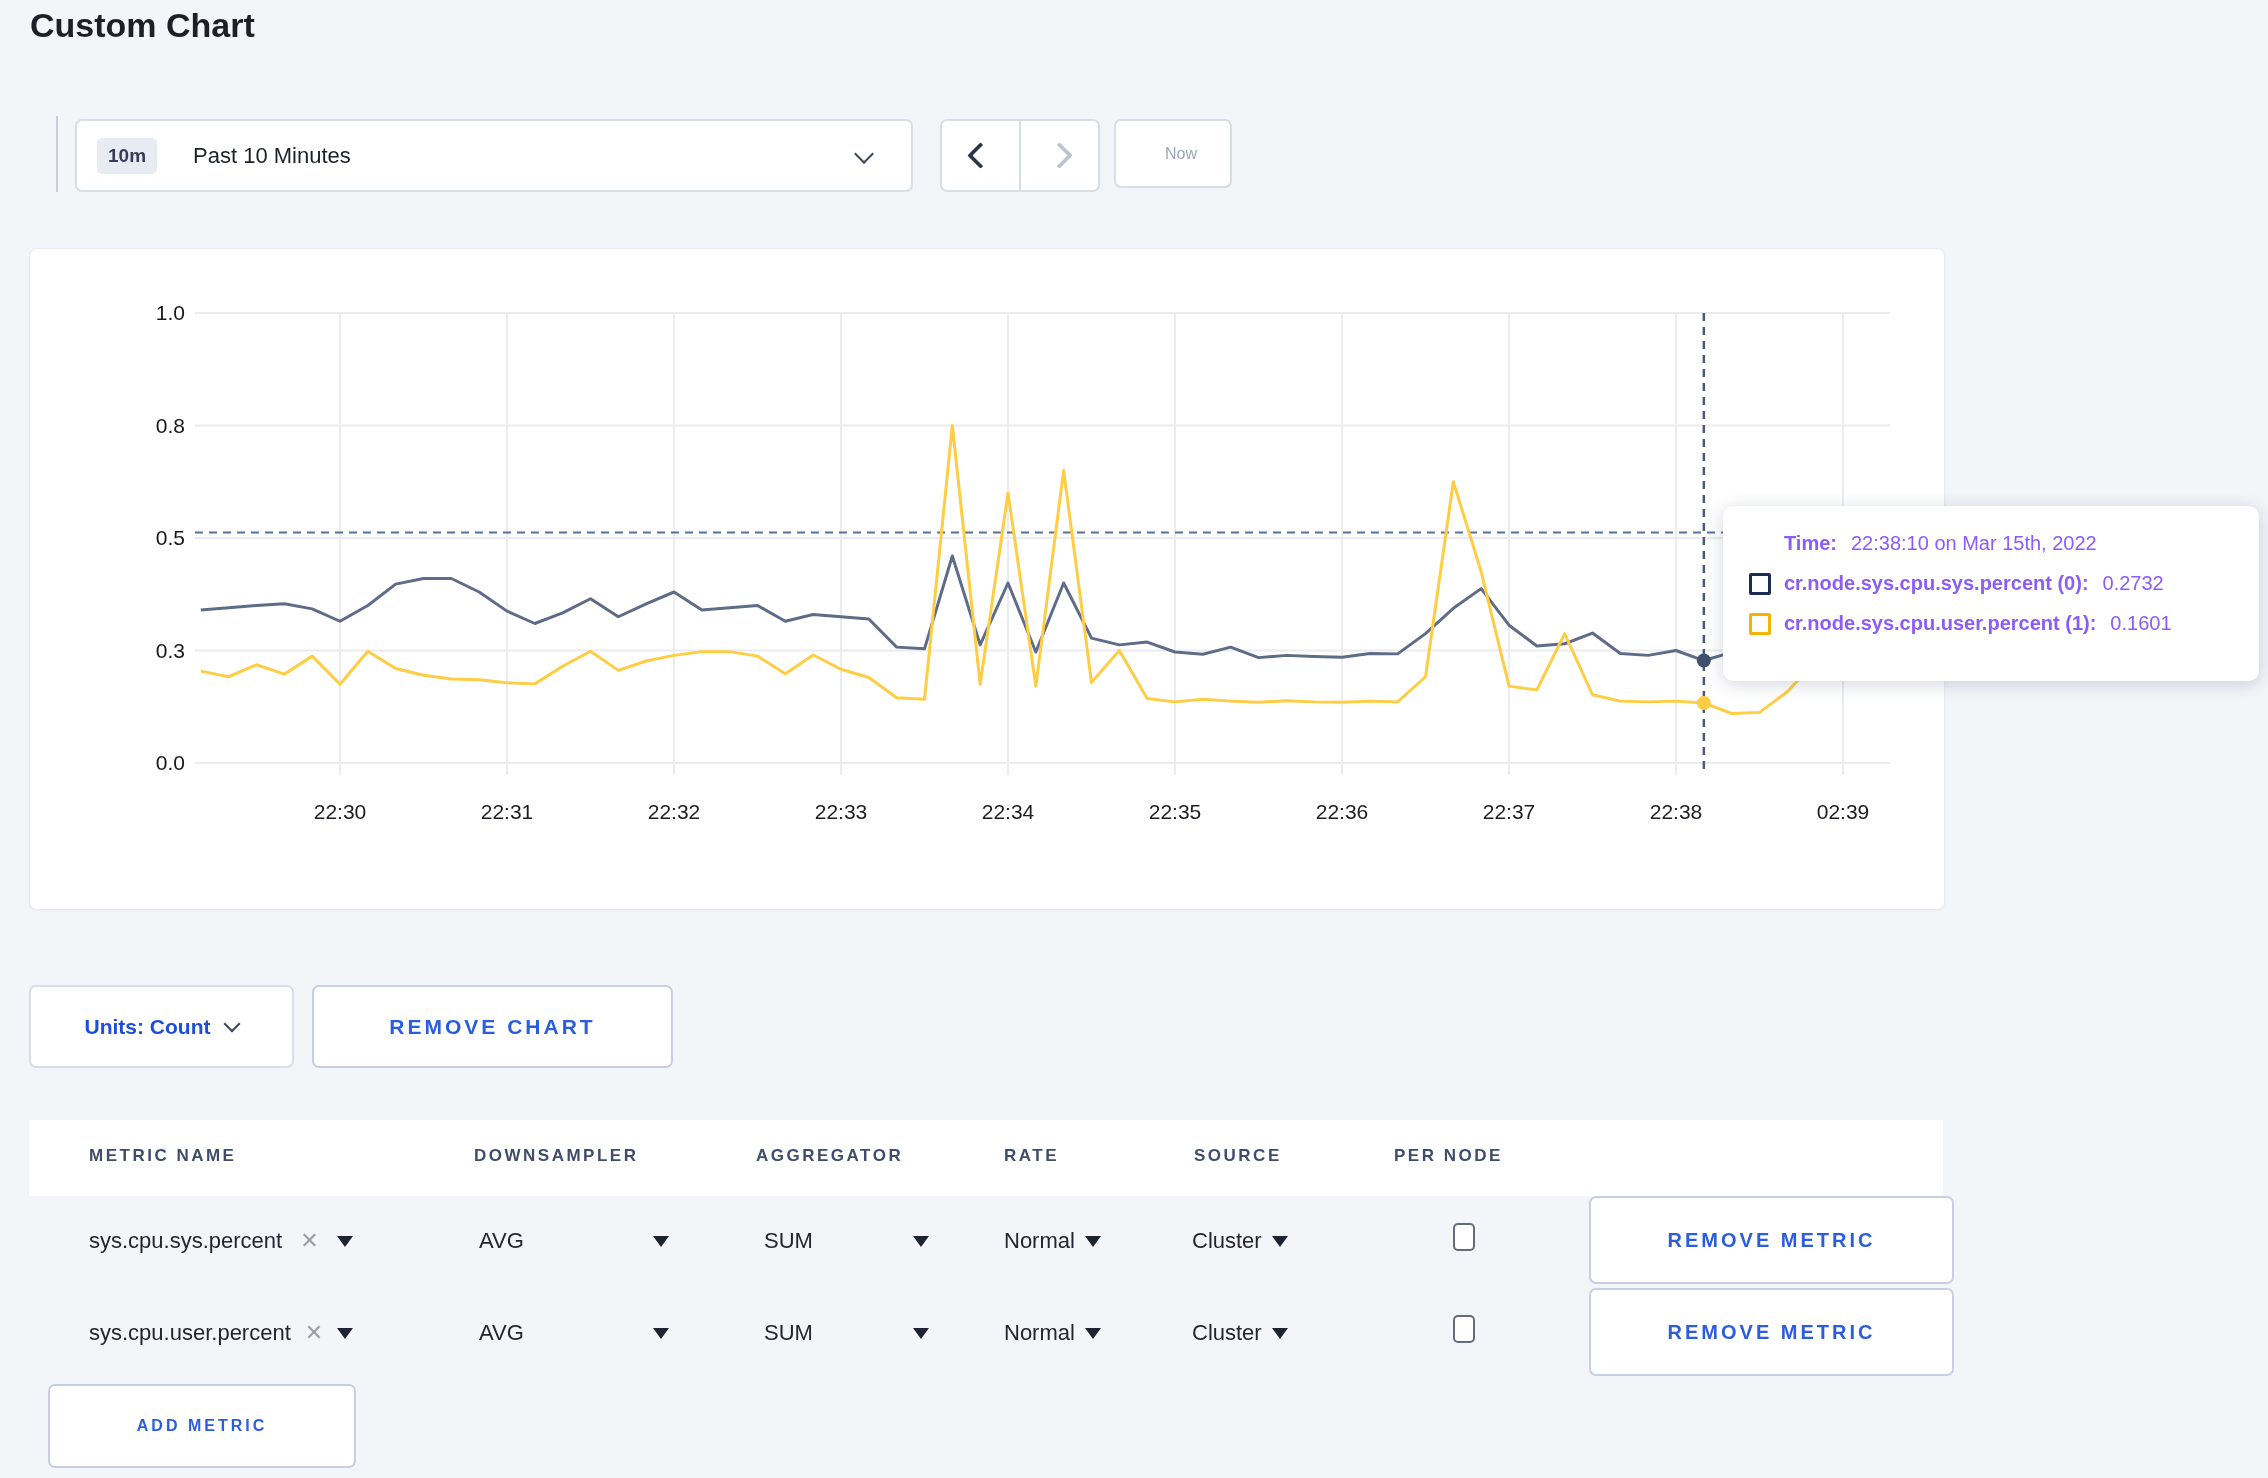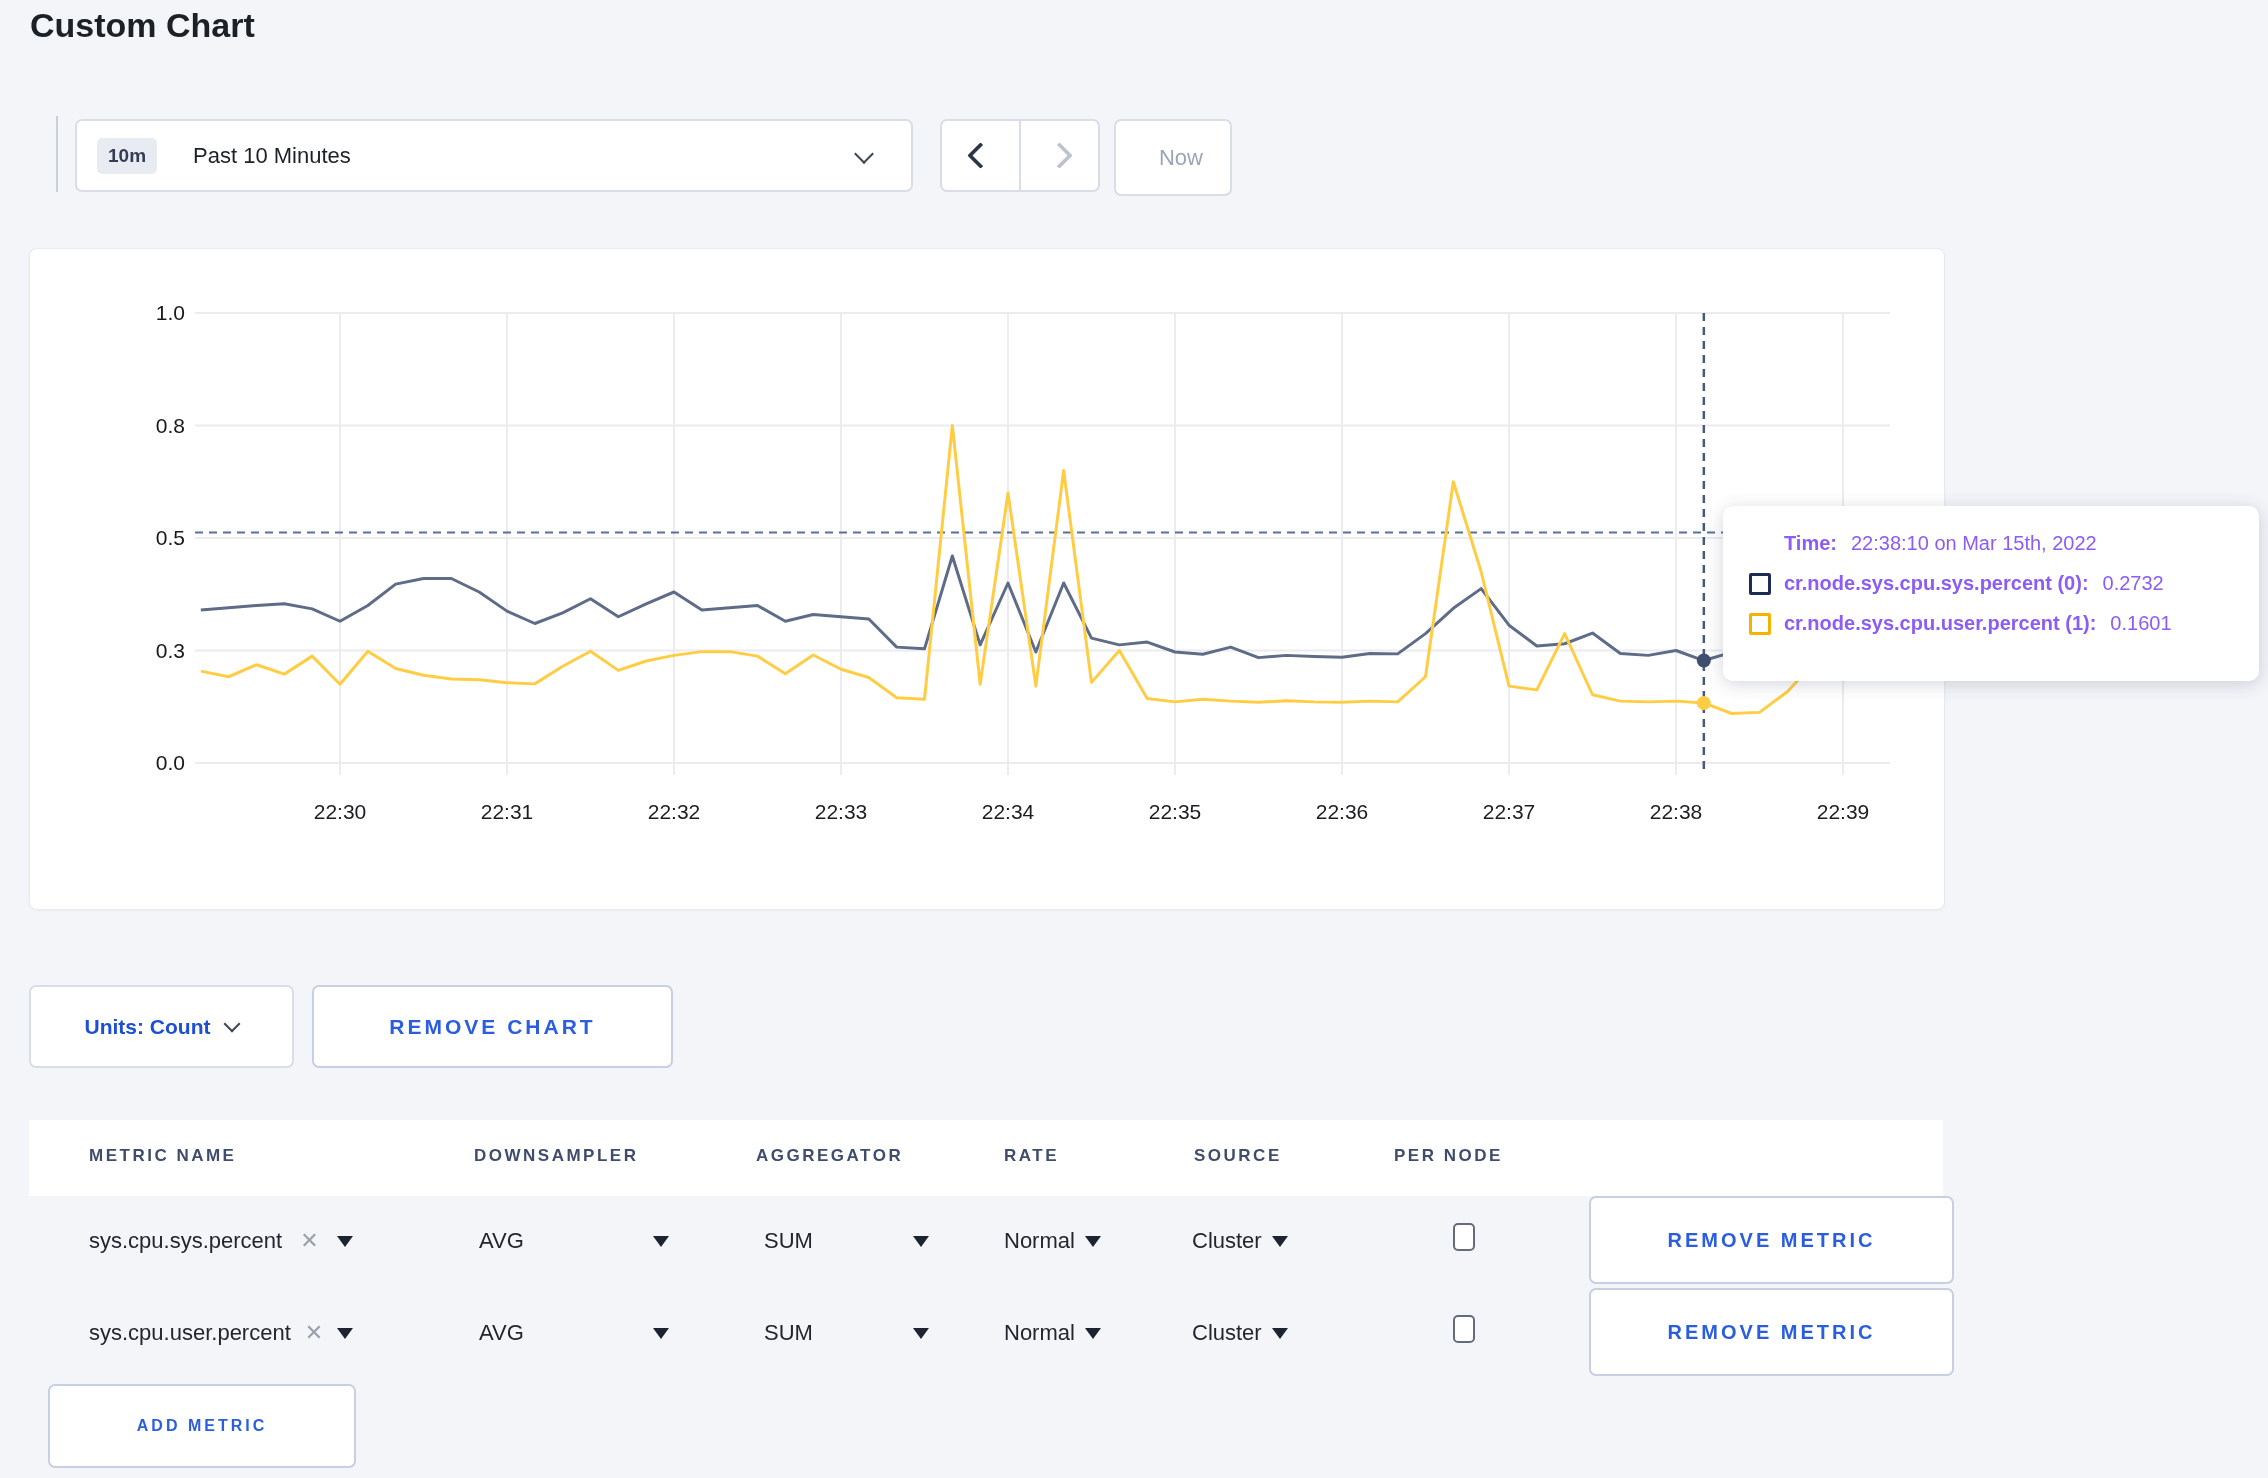--- a/index.html
+++ b/index.html
@@ -16,22 +16,22 @@
   .range-label{margin-left:36px;font-size:22px;color:#1c2127;}
   .chev{display:inline-block;width:12px;height:12px;border-right:2px solid #3f4757;border-bottom:2px solid #3f4757;transform:rotate(45deg);margin-top:-6px;}
   .time-dropdown .chev{position:absolute;right:40px;top:32px;}
 
   .arrow-group{position:absolute;left:940px;top:119px;width:160px;height:73px;display:flex;}
   .arrow-cell{flex:1;display:flex;align-items:center;justify-content:center;cursor:pointer;}
   .arrow-cell.left{border-right:2px solid #d9dde6;}
   .chev-left{width:15px;height:15px;border-left:4px solid #2c3547;border-bottom:4px solid #2c3547;transform:rotate(45deg);border-radius:2px;}
   .chev-right{width:15px;height:15px;border-right:4px solid #bcc3cf;border-top:4px solid #bcc3cf;transform:rotate(45deg);border-radius:2px;}
 
-  .now-button{position:absolute;left:1114px;top:119px;width:118px;height:77px;display:flex;align-items:center;justify-content:center;
-              font-size:22px;color:#9aa5b8;padding-left:16px;}
+  .now-button{position:absolute;left:1114px;top:119px;width:118px;height:69px;display:flex;align-items:center;justify-content:center;
+              font-size:16px;color:#9aa5b8;padding-left:16px;}
   .blue-button{display:flex;align-items:center;justify-content:center;background:#fff;border:2px solid #c7cfe2;border-radius:7px;
                box-sizing:border-box;color:#2b5ddf;font-size:21px;font-weight:700;letter-spacing:3px;cursor:pointer;}
   .add-chart{position:absolute;left:1297px;top:119px;width:295px;height:73px;}
 
   
   .chart-card{position:absolute;left:29px;top:248px;width:1914px;height:660px;background:#fff;
               border:1px solid #e8eaf1;border-radius:8px;box-shadow:0 1px 3px rgba(60,70,100,.05);}
   .chart-svg{position:absolute;left:29px;top:248px;}
   .y-label{position:absolute;width:80px;text-align:right;font-size:21px;color:#17181a;transform:translateY(-50%);}
   .x-label{position:absolute;width:120px;text-align:center;font-size:21px;color:#1b1d22;}
@@ -120,21 +120,21 @@
       <div class="y-label" style="left: 105px; top: 313px;">1.0</div>
       <div class="x-label" style="left: 280px; top: 800px;">22:30</div>
       <div class="x-label" style="left: 447px; top: 800px;">22:31</div>
       <div class="x-label" style="left: 614px; top: 800px;">22:32</div>
       <div class="x-label" style="left: 781px; top: 800px;">22:33</div>
       <div class="x-label" style="left: 948px; top: 800px;">22:34</div>
       <div class="x-label" style="left: 1115px; top: 800px;">22:35</div>
       <div class="x-label" style="left: 1282px; top: 800px;">22:36</div>
       <div class="x-label" style="left: 1449px; top: 800px;">22:37</div>
       <div class="x-label" style="left: 1616px; top: 800px;">22:38</div>
-      <div class="x-label" style="left: 1783px; top: 800px;">22:39</div>
+      <div class="x-label" style="left: 1783px; top: 800px;">02:39</div>
     </div>
 
   <div class="tooltip">
     <div class="tt-row">
       <span class="tt-label tt-indent">Time:</span>
       <span class="tt-value">22:38:10 on Mar 15th, 2022</span>
     </div>
     <div class="tt-row">
       <span class="tt-swatch" id="sw0" style="border-color: rgb(29, 44, 82);"></span>
       <span class="tt-label">cr.node.sys.cpu.sys.percent (0):</span>

